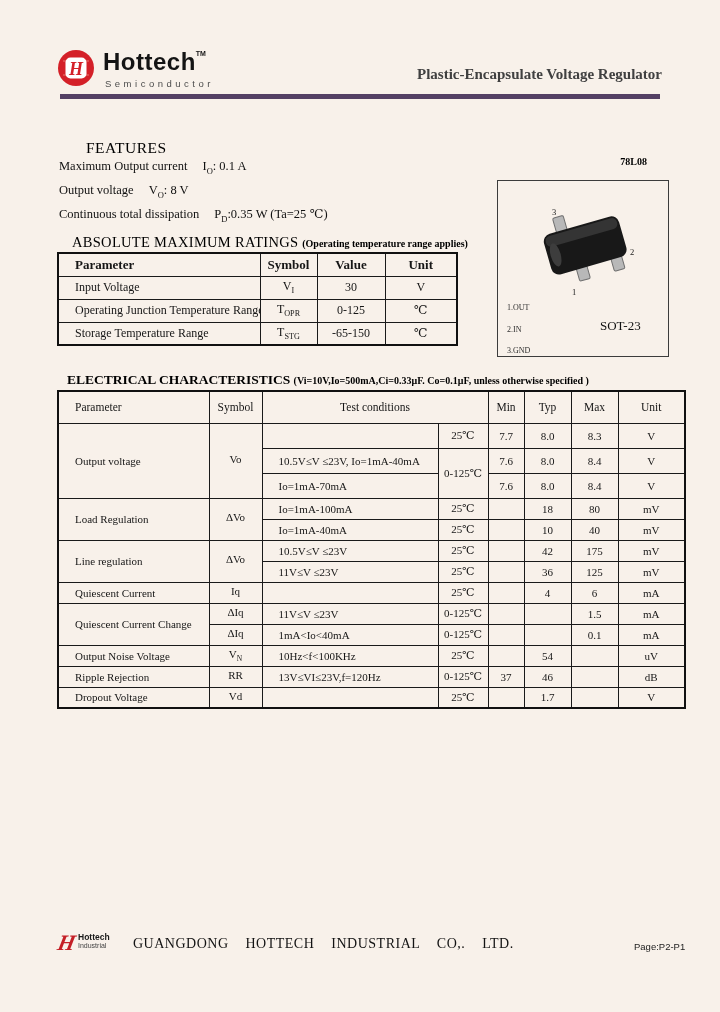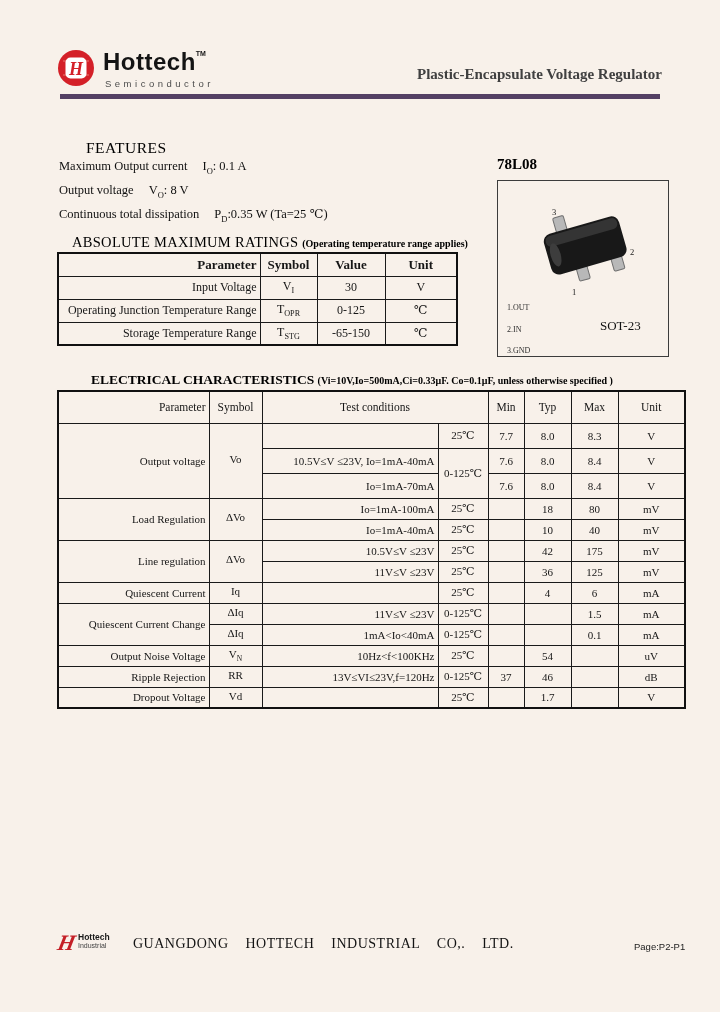--- a/index.html
+++ b/index.html
@@ -19,37 +19,37 @@
   .doc-title { position:absolute; right:58px; top:66px; font-size:15px; font-weight:bold; color:#404040; }
   .rule { position:absolute; left:60px; top:94px; width:600px; height:5px; background:#544064; }
 
   
   .features-heading { position:absolute; left:86px; top:139px; font-size:15.5px; letter-spacing:0.5px; color:#000;text-align:center; }
   .features-list { position:absolute; left:59px; top:157px; font-size:12.5px; line-height:19.5px; color:#111; }
   .fsym { margin-left:15px; }
   sub { font-size:68%; }
 
   
-  .part-number { position:absolute; left:497px; top:156px; width:150px; text-align:left;
-                 font-weight:bold; font-size:15px; color:#000; }
+  .part-number { position:absolute; left:497px; top:156px; width:150px; text-align:right;
+                 font-weight:bold; font-size:10px; color:#000; }
   .pkg-box { position:absolute; left:497px; top:180px; width:170px; height:175px; border:1px solid #3c3c3c; }
   .pkg-svg { position:absolute; left:8px; top:8px; }
   .pin-labels { position:absolute; left:9px; top:116px; font-size:8px; line-height:21.5px; color:#2e2e2e; }
   .pkg-name { position:absolute; left:102px; top:137px; font-size:13px; color:#111; }
 
   
   .abs-heading  { position:absolute; left:72px; top:234px; font-size:14.5px; color:#000; letter-spacing:0.3px; }
-  .elec-heading { position:absolute; left:67px; top:372px; font-size:13.5px; font-weight:bold; color:#000;margin-left:24px; }
+  .elec-heading { position:absolute; left:67px; top:372px; font-size:13.5px; font-weight:bold; color:#000; }
   .sub-note { font-size:10px; font-weight:bold; letter-spacing:0; }
 
   
   table { border-collapse:collapse; table-layout:fixed; }
   td,th { border:1px solid #1a1a1a; text-align:center; vertical-align:middle;
           padding:0 3px; overflow:hidden; white-space:nowrap; font-weight:normal; }
-  .left { text-align:right; padding-left:3px; }
+  .left { text-align:left; padding-left:16px; }
   .t1 { position:absolute; left:57px; top:252px; width:399px; font-size:12px; border:2px solid #111; }
   .t1 tr { height:23px; }
   .t1 th { font-size:13px; font-weight:bold; }
   .t2 { position:absolute; left:57px; top:390px; width:627px; font-size:11px; border:2px solid #111; }
   .t2 tr { height:21px; }
   .t2 tr.h { height:32px; }
   .t2 tr.vo { height:25px; }
   .t2 th { font-size:11.5px; }
 
   

